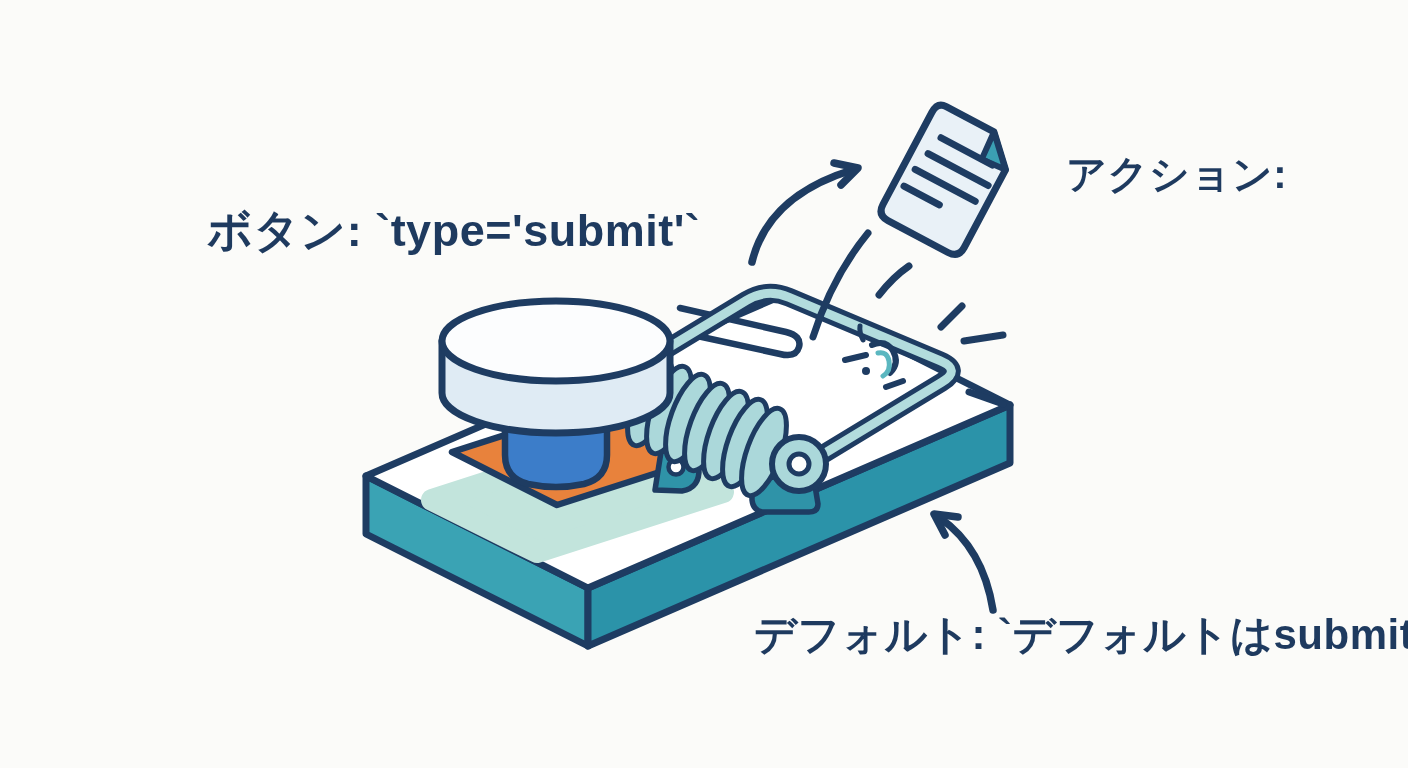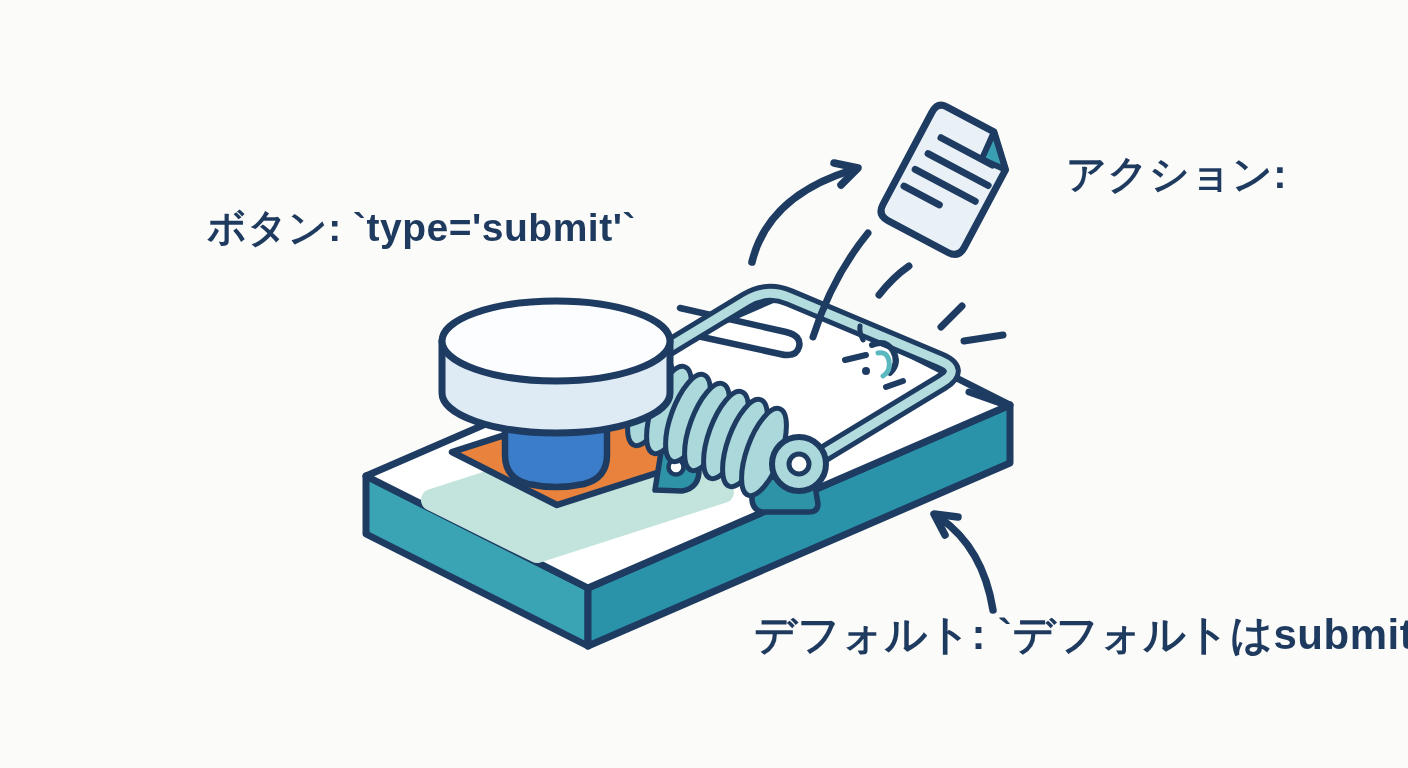--- a/index.html
+++ b/index.html
@@ -1,21 +1,21 @@
 <!DOCTYPE html>
 <html><head>
 <meta charset="utf-8">
 <style>
   html,body{margin:0;padding:0;}
   body{width:1408px;height:768px;overflow:hidden;background:#fbfbf9;position:relative;
        font-family:"Liberation Sans","DejaVu Sans",sans-serif;}
   .stage{position:absolute;inset:0;width:1408px;height:768px;}
   svg{position:absolute;left:0;top:0;}
   .label{position:absolute;font-weight:700;color:#1e3a5f;white-space:nowrap;
-         font-size:39px;letter-spacing:0.5px;line-height:1.0;}
+         font-size:45px;letter-spacing:0.5px;line-height:1.0;}
   .label-action{line-height:56px;font-size:40px;}
   .label-default{font-size:42px;}
 </style>
 </head>
 <body>
 
 <div class="stage">
 
   <svg width="1408" height="768" viewBox="0 0 1408 768">
 

